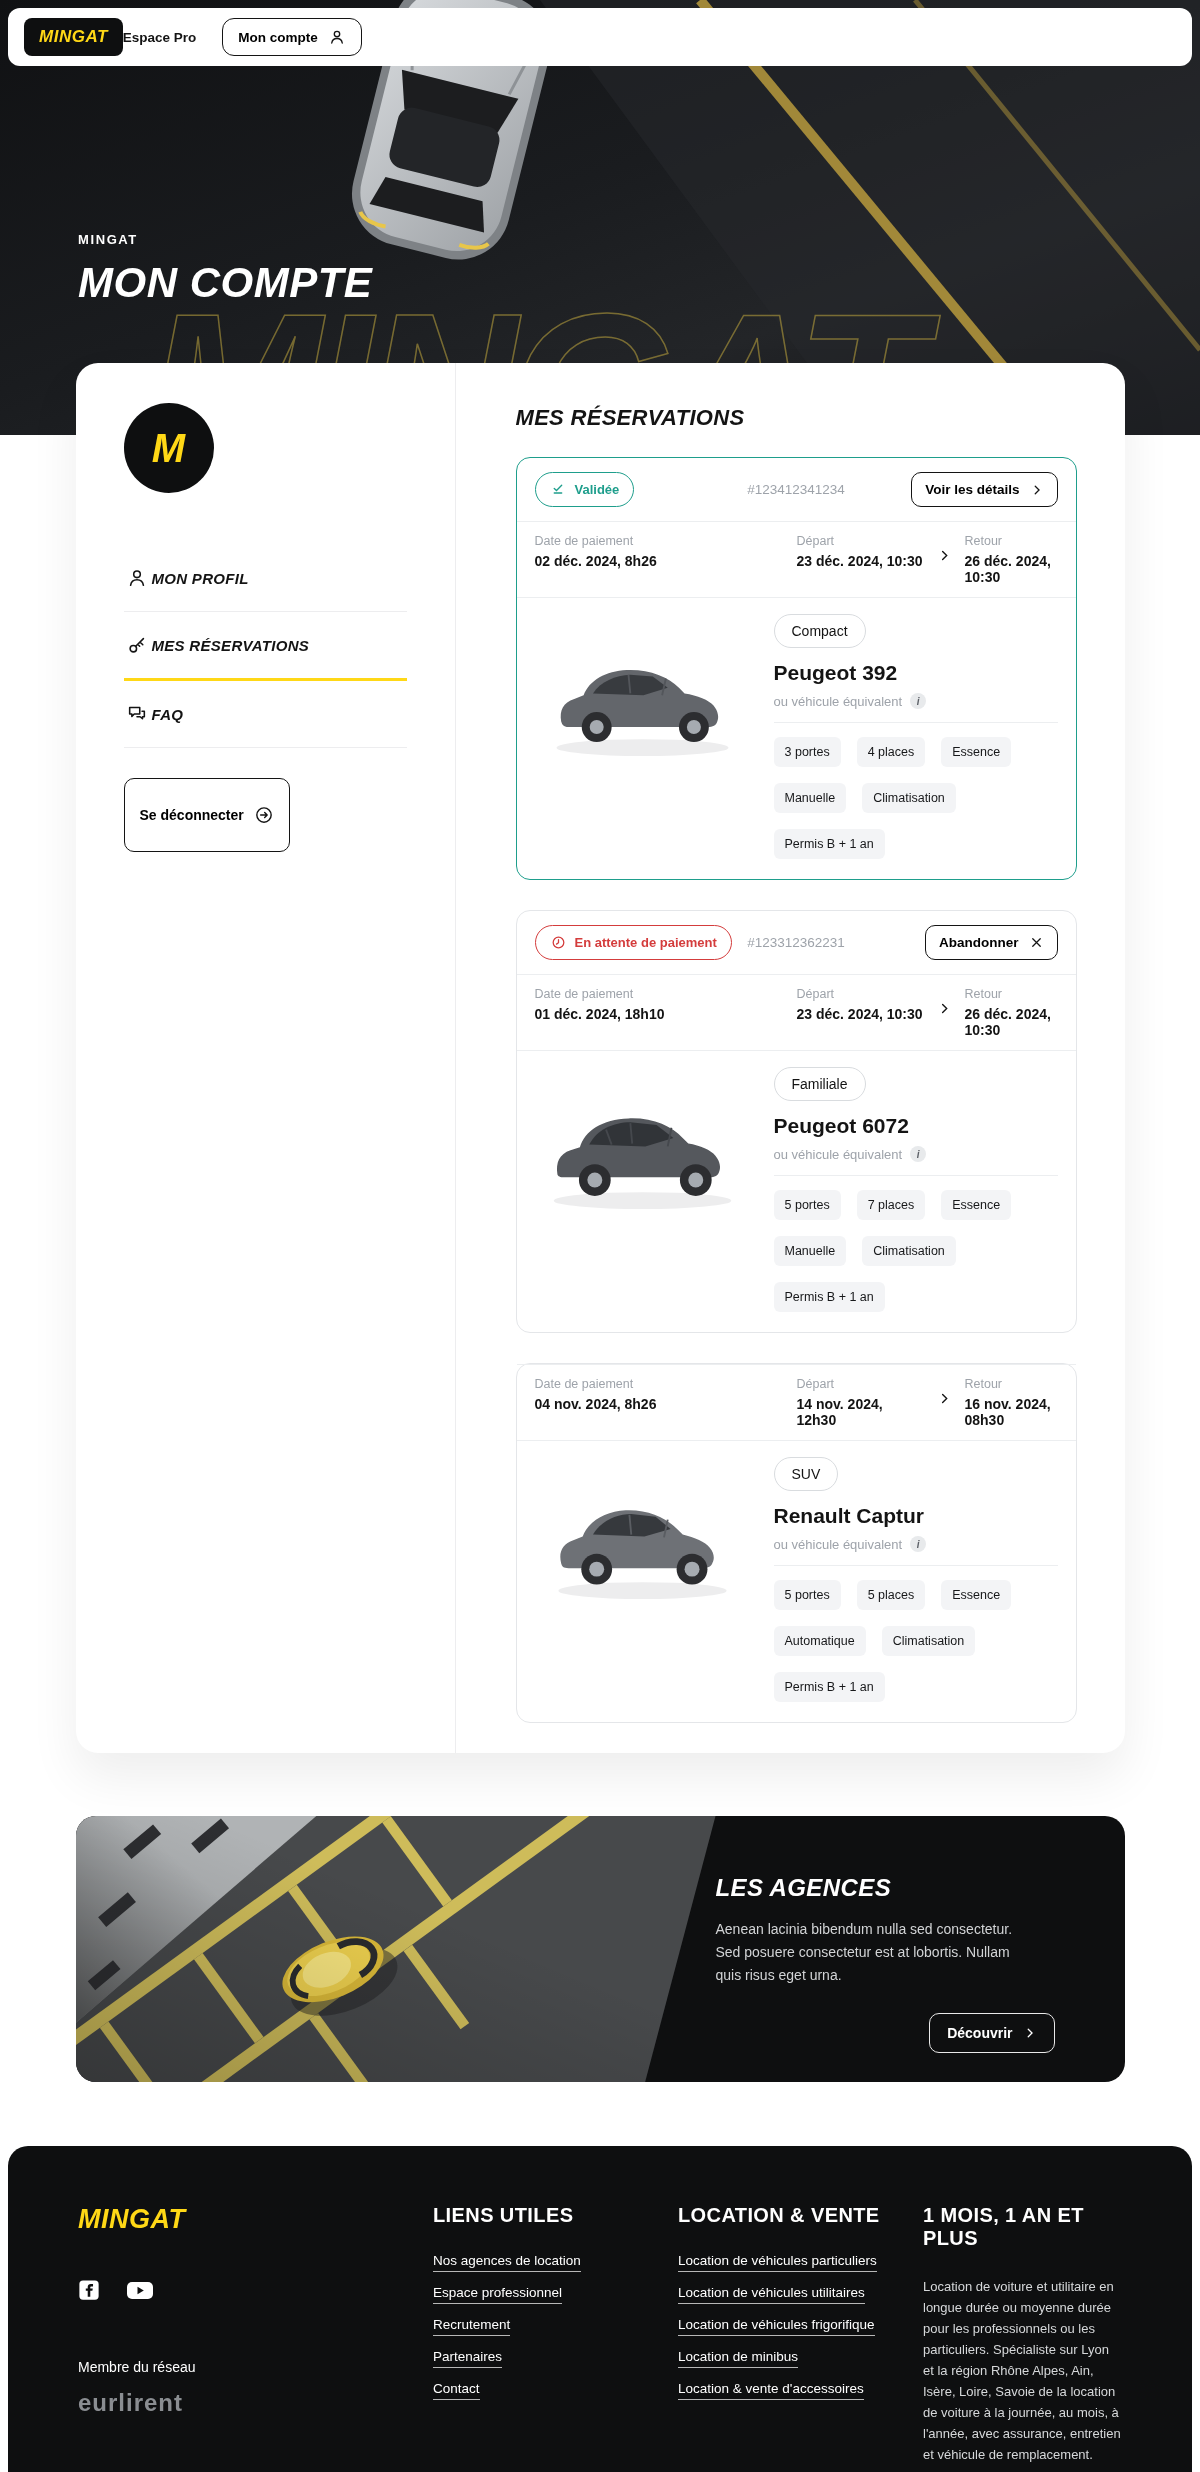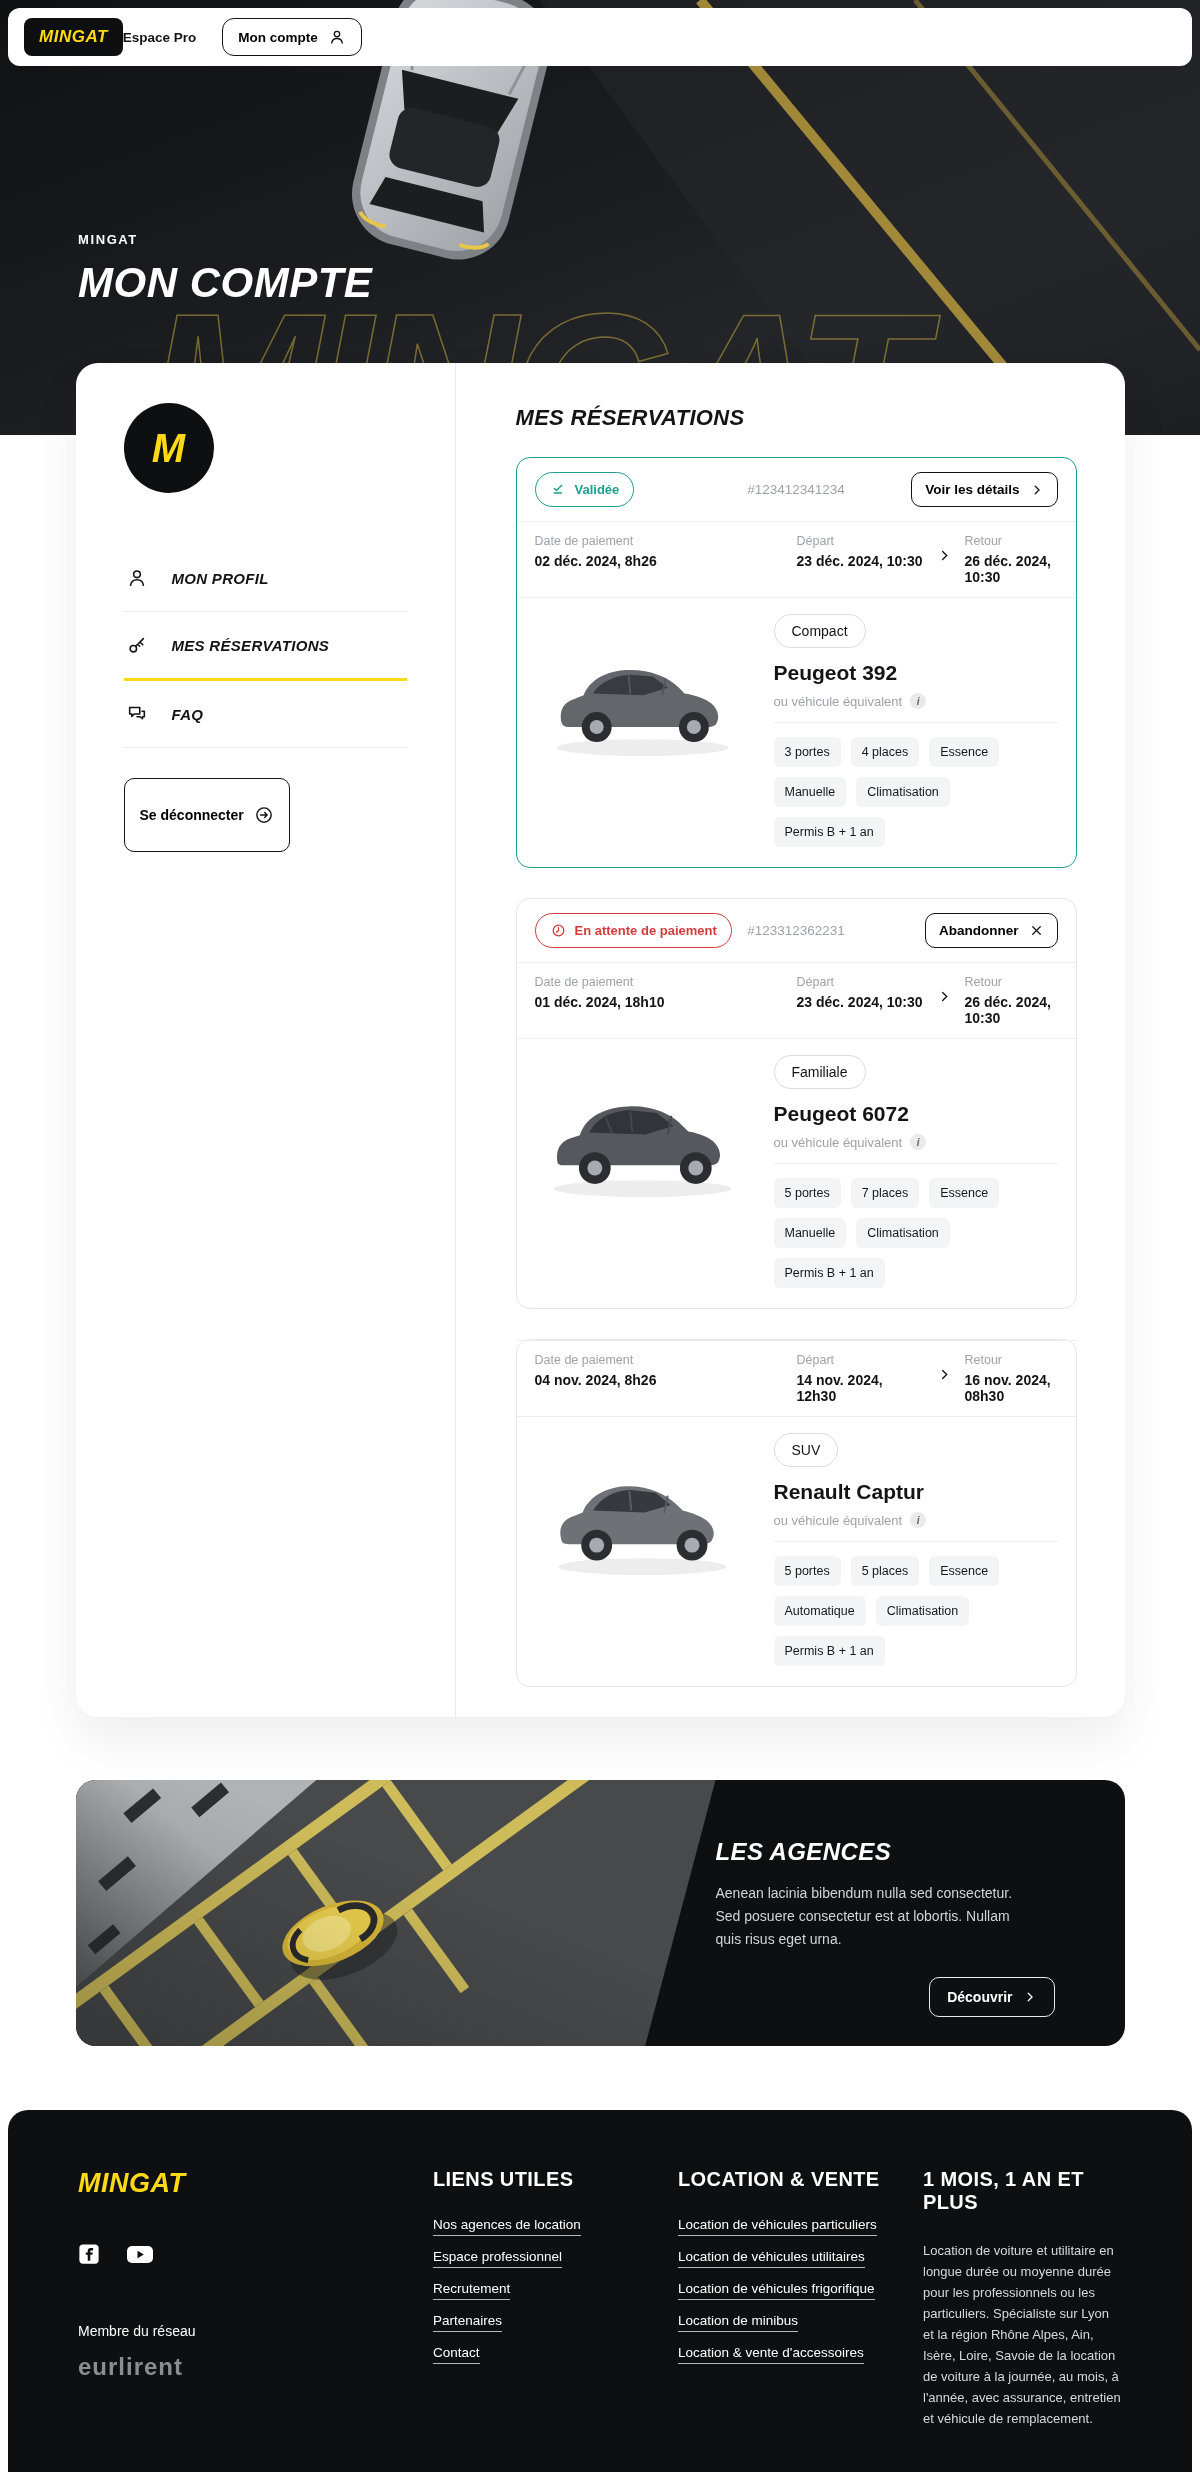--- a/index.html
+++ b/index.html
@@ -44,21 +44,21 @@
     background:#fff; border-radius:22px; min-height:1182px; display:flex;
     box-shadow:0 24px 50px rgba(10,10,10,.07);
   }
   .sidebar { width:380px; padding:40px 48px 0; border-right:1px solid #ededef; }
   .avatar {
     width:90px; height:90px; border-radius:50%; background:#0e0f10; margin-bottom:52px;
     display:flex; align-items:center; justify-content:center;
     color:#FFD816; font-style:italic; font-weight:900; font-size:40px;
   }
   .menu-item {
-    display:flex; align-items:center; gap:24px; padding:22px 2px;
+    display:flex; align-items:center; gap:4px; padding:22px 2px;
     border-bottom:1px solid #ededef; cursor:pointer;
     font-style:italic; font-weight:800; font-size:15px; letter-spacing:.3px;
   }
   .menu-item.active { border-bottom:3px solid #FFD816; }
   .menu-item svg { flex:0 0 auto; }
   .logout-btn {
     margin-top:30px; display:inline-flex; align-items:center; gap:10px;
     border:1.5px solid #141414; border-radius:10px; background:#fff;
     padding:26px 15px; font-size:14px; font-weight:600; cursor:pointer;
   }
@@ -99,21 +99,21 @@
     display:inline-block; border:1px solid #d9dcdf; border-radius:999px;
     padding:8px 17px; font-size:14px; margin-bottom:13px;
   }
   .veh-name { font-weight:800; font-size:21px; margin-bottom:8px; }
   .veh-equiv { display:flex; align-items:center; gap:8px; color:#9EA3AA; font-size:13px;
     padding-bottom:13px; border-bottom:1px solid #eceef0; margin-bottom:14px; }
   .info-dot {
     width:16px; height:16px; border-radius:50%; background:#e8eaec; color:#5b5f66; cursor:pointer;
     font-size:10px; font-weight:700; font-style:italic; display:flex; align-items:center; justify-content:center;
   }
-  .tags { display:flex; flex-wrap:wrap; gap:10px; }
+  .tags { display:flex; flex-wrap:wrap; gap:16px; }
   .tag { background:#f3f4f6; border-radius:6px; padding:8px 11px; font-size:12.5px; color:#17181a; }
 
   
   .agences { display:flex; margin:63px auto 0; width:1049px; height:266px;
     background:#0e0f10; border-radius:20px; overflow:hidden; }
   .agences-img { width:640px; flex:0 0 auto; clip-path:polygon(0 0,100% 0,89% 100%,0 100%); }
   .agences-img svg { width:100%; height:100%; display:block; }
   .agences-text { flex:1; padding:58px 70px 0 0; color:#fff; }
   .agences-title { font-style:italic; font-weight:900; font-size:24px; letter-spacing:.4px; }
   .agences-p { margin-top:16px; font-size:14px; line-height:1.65; color:#d2d4d6; max-width:315px; }

